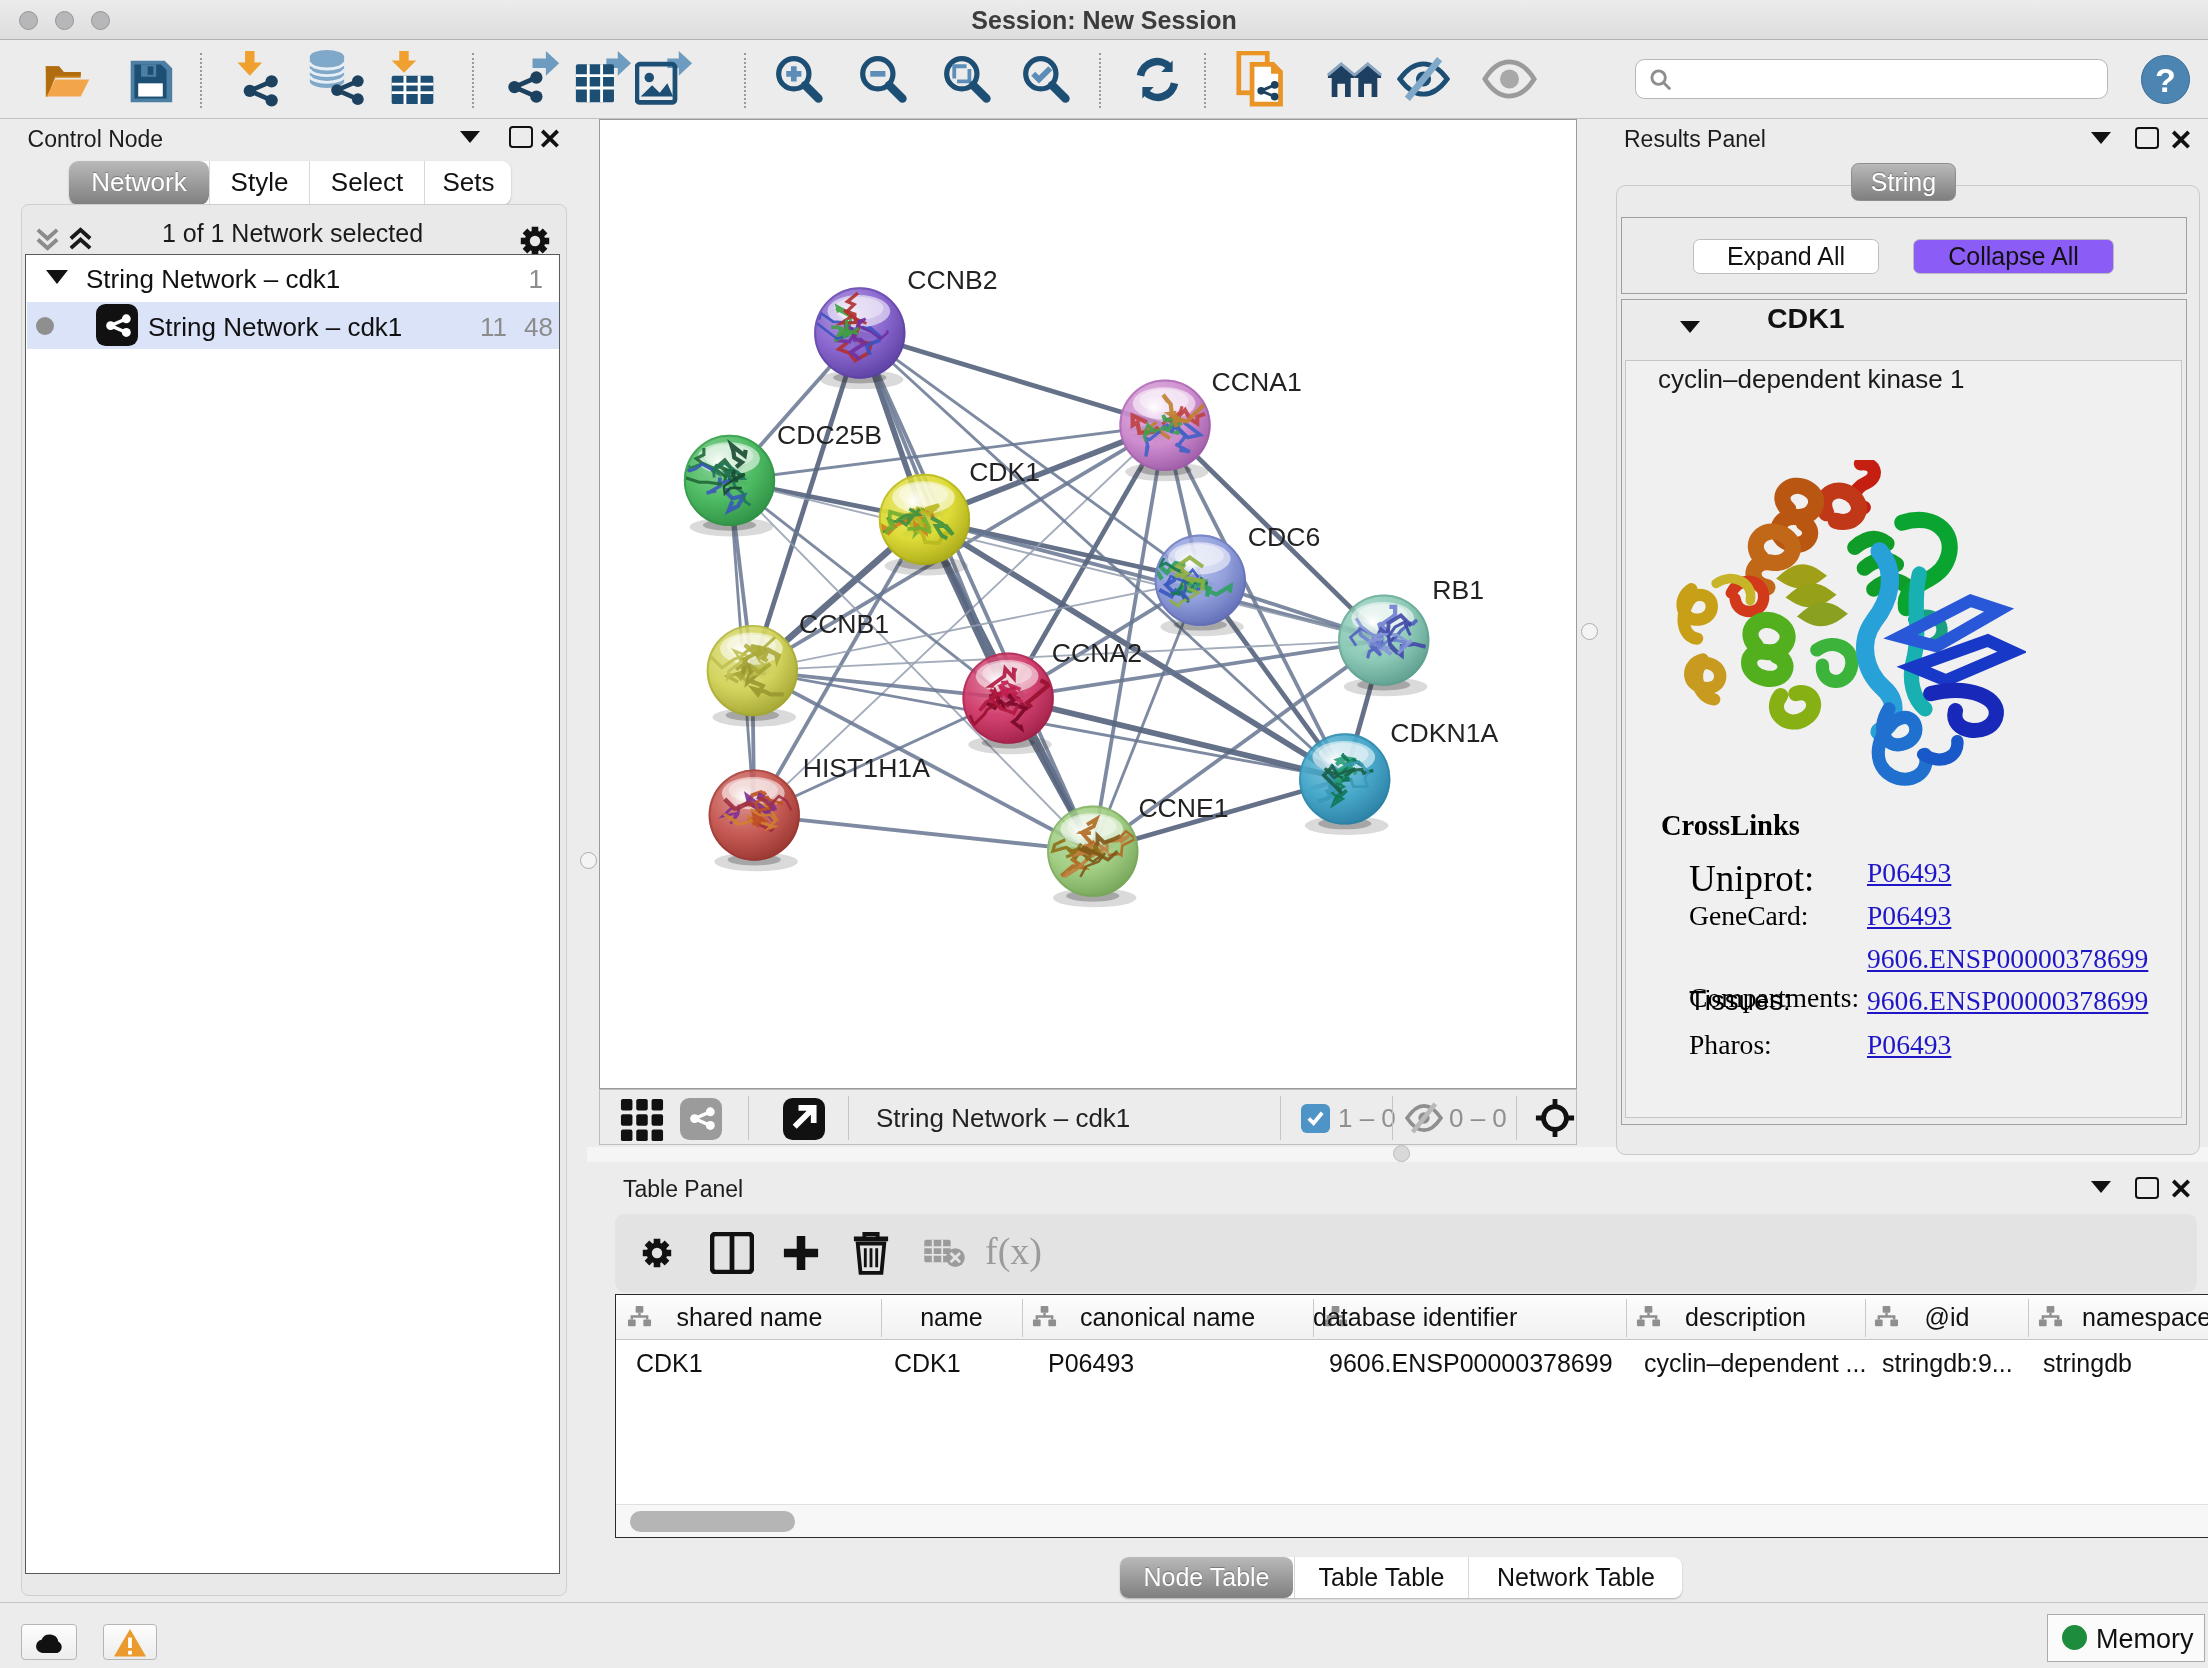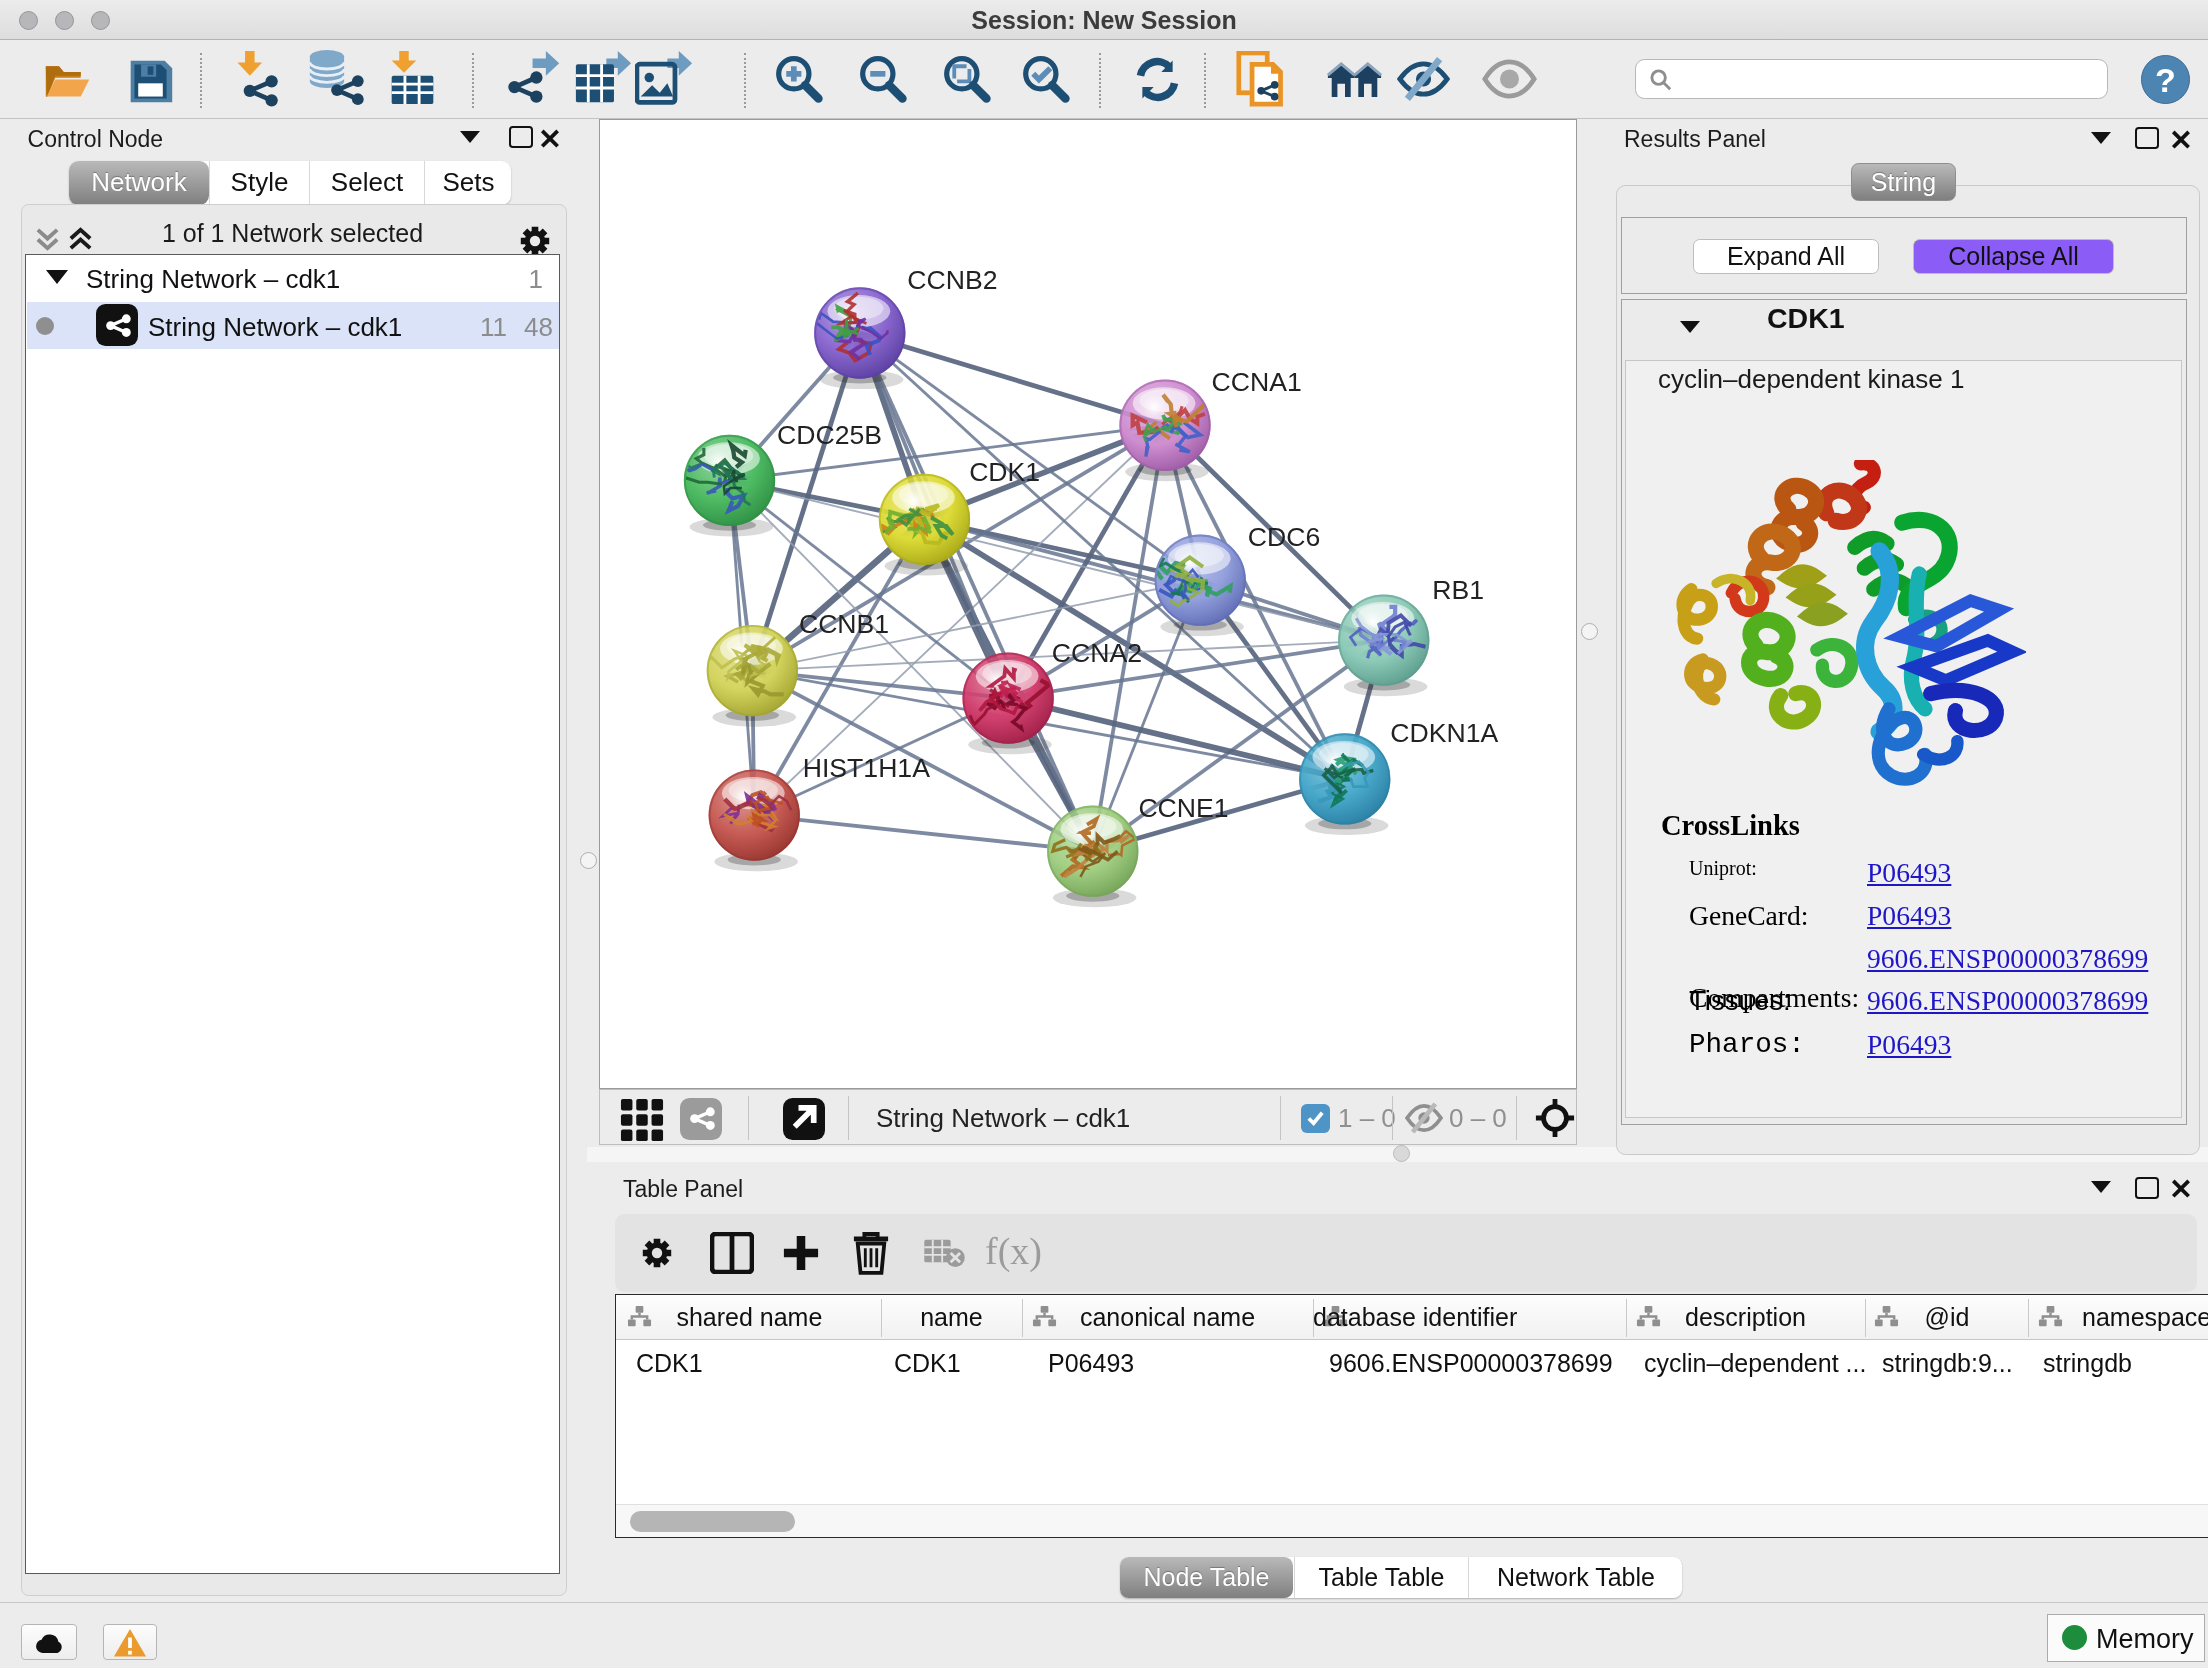--- a/index.html
+++ b/index.html
@@ -677,29 +677,29 @@
       <path d="M216 96 C236 120 226 150 210 170 C194 192 200 222 220 240 C236 254 234 276 216 286" stroke="#28a0d8" stroke-width="19"></path>
       <path d="M258 120 C250 150 260 180 252 210 C246 232 252 252 264 262" stroke="#18b0b0" stroke-width="16"></path>
       <path d="M238 186 L312 148 L342 158 L276 196 Z" stroke="#2858d8" stroke-width="13"></path>
       <path d="M252 218 L330 190 L356 202 L286 232 Z" stroke="#1838c8" stroke-width="13"></path>
       <path d="M270 246 C310 236 346 250 338 272 C330 292 290 288 296 264" stroke="#1828b8" stroke-width="16"></path>
       <path d="M226 262 C210 288 226 306 244 298 C262 290 254 266 238 272 C216 280 204 318 228 332 C248 343 270 330 264 310" stroke="#2070d0" stroke-width="14"></path>
       <path d="M262 310 C282 322 300 312 298 296" stroke="#1858c8" stroke-width="13"></path>
     </g>
   </svg>
 <div class="abs" style="left:1661px;top:810px;font-size:28.5px;font-weight:bold;color:#000;font-family:'Liberation Serif',serif">CrossLinks</div>
-<div class="abs" style="left:1689px;top:857px;font-size:20px;color:#000;font-family:'Liberation Serif',serif">Uniprot:</div>
+<div class="abs" style="left:1689px;top:857px;font-size:37px;color:#000;font-family:'Liberation Serif',serif">Uniprot:</div>
 <div class="abs" style="left:1867px;top:857px;font-size:27.6px;font-family:'Liberation Serif',serif"><a class="lnk">P06493</a></div>
 <div class="abs" style="left:1689px;top:900px;font-size:27.6px;color:#000;font-family:'Liberation Serif',serif">GeneCard:</div>
 <div class="abs" style="left:1867px;top:900px;font-size:27.6px;font-family:'Liberation Serif',serif"><a class="lnk">P06493</a></div>
 <div class="abs" style="left:1689px;top:982px;font-size:27.6px;color:#000;font-family:'Liberation Serif',serif">Compartments:</div>
 <div class="abs" style="left:1867px;top:943px;font-size:27.6px;font-family:'Liberation Serif',serif"><a class="lnk">9606.ENSP00000378699</a></div>
 <div class="abs" style="left:1689px;top:985px;font-size:27.6px;color:#000;font-family:Liberation Sans, sans-serif">Tissues:</div>
 <div class="abs" style="left:1867px;top:985px;font-size:27.6px;font-family:'Liberation Serif',serif"><a class="lnk">9606.ENSP00000378699</a></div>
-<div class="abs" style="left:1689px;top:1029px;font-size:27.6px;color:#000;font-family:Liberation Mono, monospace">Pharos:</div>
+<div class="abs" style="left:1689px;top:1029px;font-size:27.6px;color:#000;font-family:Liberation Serif, serif">Pharos:</div>
 <div class="abs" style="left:1867px;top:1029px;font-size:27.6px;font-family:'Liberation Serif',serif"><a class="lnk">P06493</a></div>
 
 <div class="abs hdrtxt" style="left:623px;top:1176px">Table Panel</div>
 <div class="abs tri" style="left:2091px;top:1181px"></div>
 <div class="abs sqr" style="left:2135px;top:1177px"></div>
 <div class="abs xx" style="left:2169px;top:1175px">✕</div>
 <div class="abs" style="left:615px;top:1214px;width:1582px;height:78px;background:#e3e3e3;border-radius:9.5px"></div>
 <svg class="ic" style="left:639px;top:1235px" width="36" height="36" viewBox="0 0 38 38">
 <g fill="#111">
       <circle cx="19" cy="19" r="11"></circle>

